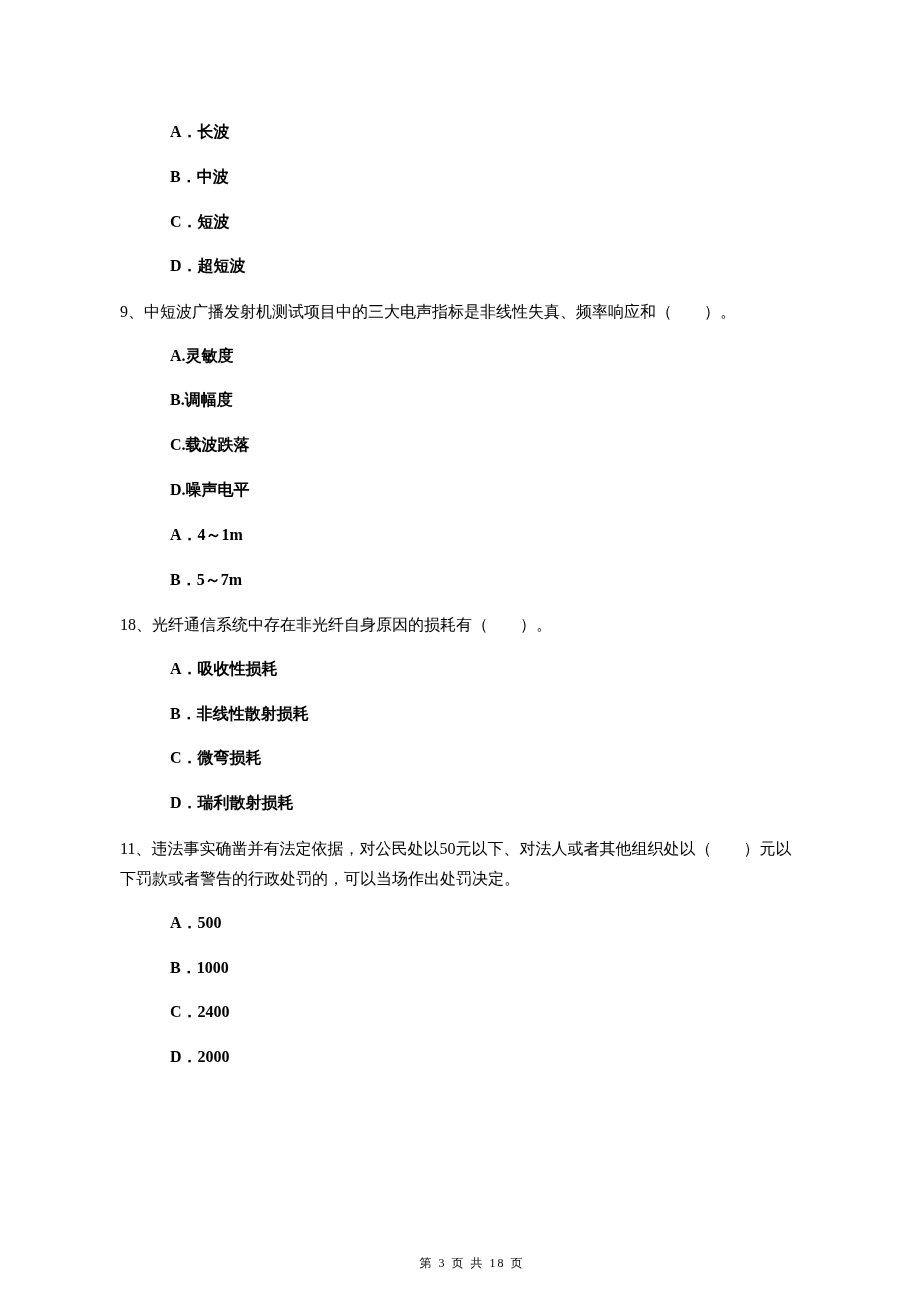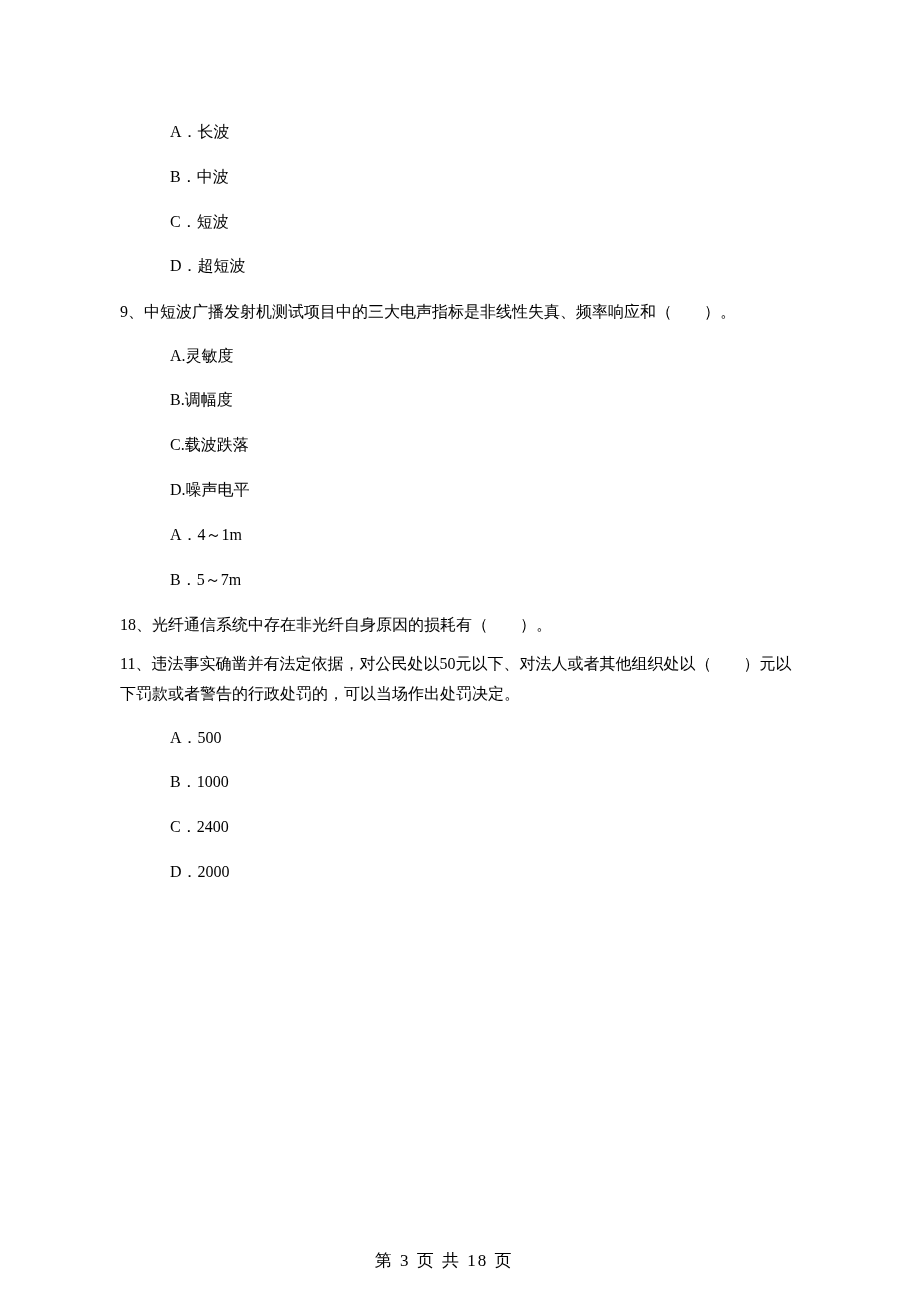--- a/index.html
+++ b/index.html
@@ -14,37 +14,39 @@
   .page {
     box-sizing: border-box;
     width: 920px;
     min-height: 1302px;
     padding: 110px 120px 40px 120px;
     position: relative;
   }
   .option-group {
     padding-left: 50px;
     line-height: 2.8;
+    font-weight: bold;
   }
   .option-group.tight {
     padding-left: 50px;
   }
   .question {
     line-height: 1.9;
     margin-top: 8px;
     margin-bottom: 6px;
   }
   .footer {
     position: absolute;
     bottom: 30px;
     left: 0;
     width: 888px;
     text-align: center;
-    font-size: 17px;
+    font-size: 12px;
     letter-spacing: 2px;
+    padding-left: 28px;
   }
 </style>
 </head>
 <body>
 
 <div class="page">
 
   <div class="option-group">
     <div>A．长波</div>
     <div>B．中波</div>
@@ -59,20 +61,26 @@
     <div>C.载波跌落</div>
     <div>D.噪声电平</div>
   </div>
 
   <div class="option-group">
     <div>A．4～1m</div>
     <div>B．5～7m</div>
   </div>
 
   <div class="question">18、光纤通信系统中存在非光纤自身原因的损耗有（　　）。</div>
+  <div class="option-group">
+    <div>A．吸收性损耗</div>
+    <div>B．非线性散射损耗</div>
+    <div>C．微弯损耗</div>
+    <div>D．瑞利散射损耗</div>
+  </div>
 
   <div class="question">11、违法事实确凿并有法定依据，对公民处以50元以下、对法人或者其他组织处以（　　）元以下罚款或者警告的行政处罚的，可以当场作出处罚决定。</div>
   <div class="option-group">
     <div>A．500</div>
     <div>B．1000</div>
     <div>C．2400</div>
     <div>D．2000</div>
   </div>
 
   <div class="footer">第 3 页 共 18 页</div>

